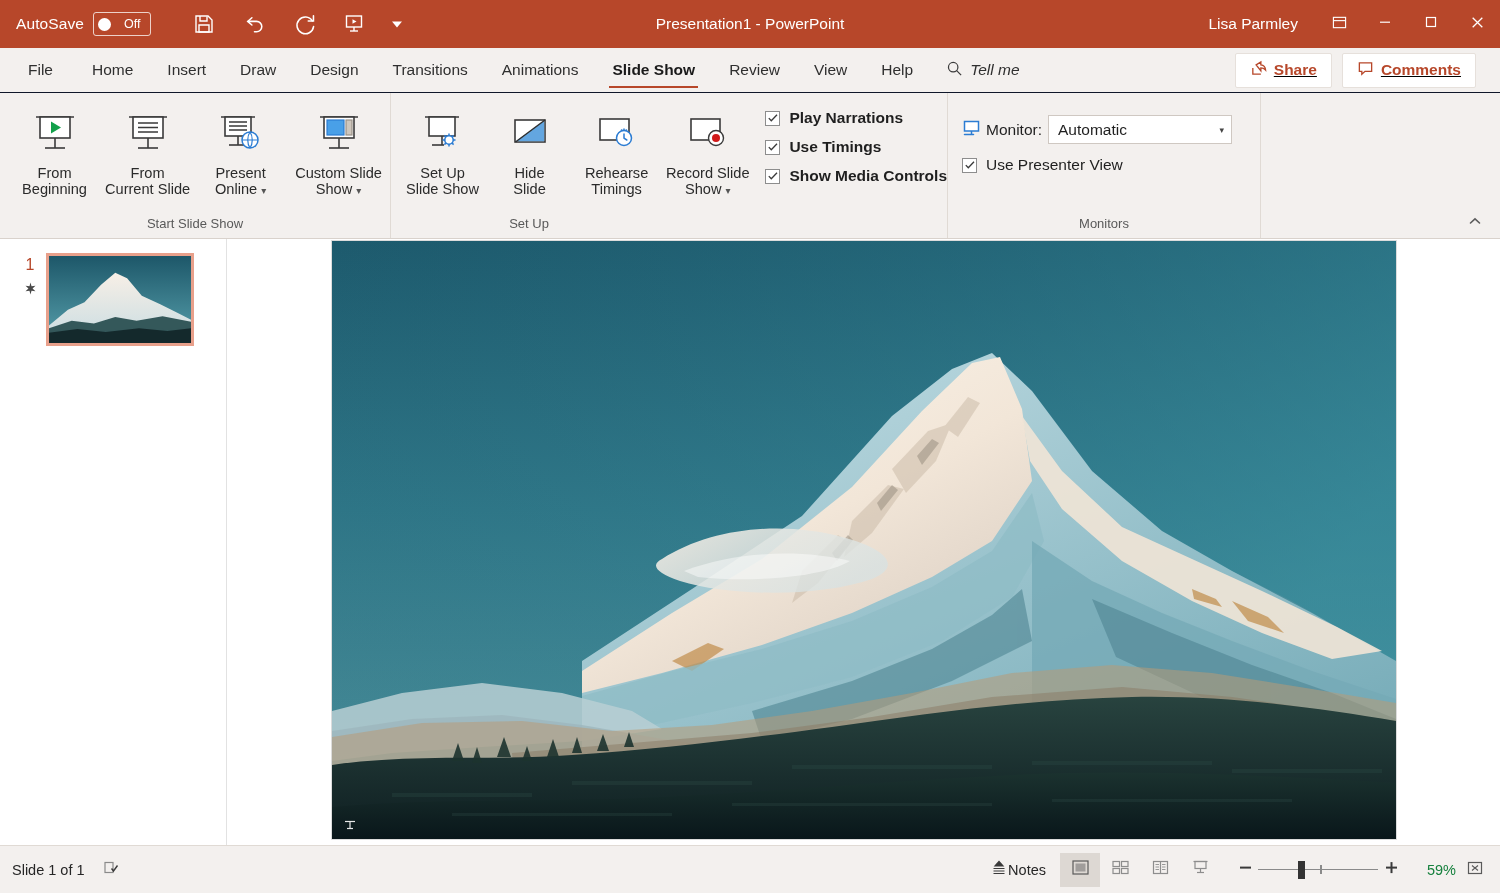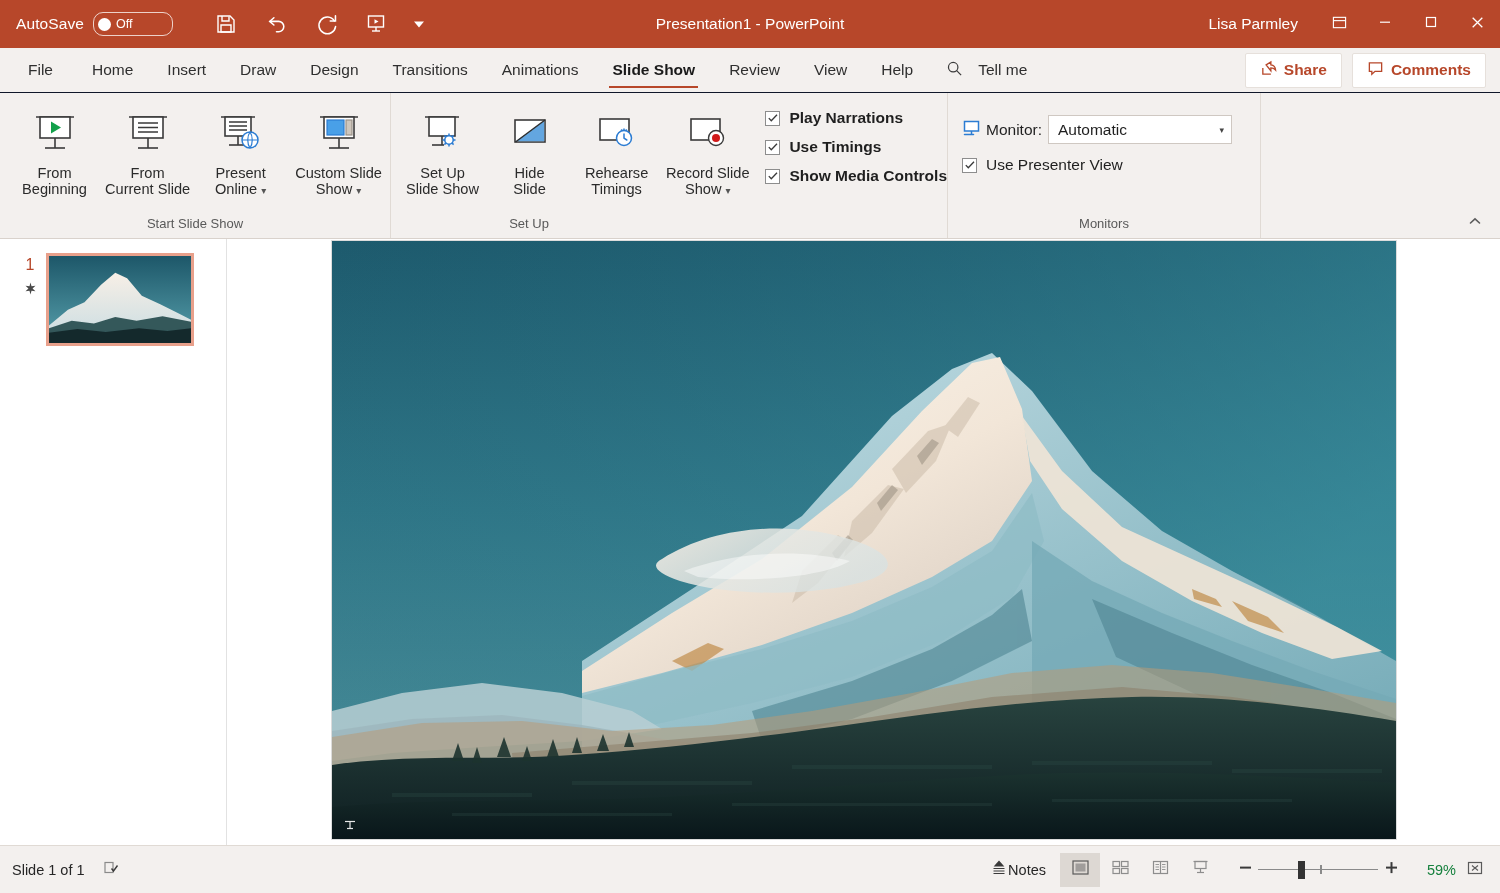--- a/index.html
+++ b/index.html
@@ -12,22 +12,22 @@
   .app { position: relative; width: 1500px; height: 893px; display: flex; flex-direction: column; }
 
   
   .titlebar {
     height: 48px; background: #b7472a; color: #fff;
     display: flex; align-items: center; flex: 0 0 48px; position: relative;
   }
   .autosave-wrap { display: flex; align-items: center; margin-left: 16px; gap: 9px; text-align: right; }
   .autosave-label { font-size: 15.5px; color: #fff; letter-spacing: .1px; }
   .toggle {
-    width: 80px; height: 24px; border: 1.5px solid rgba(255,255,255,.75);
-    border-radius: 10px; display: flex; align-items: center; padding: 0 4px; gap: 5px;
+    width: 58px; height: 24px; border: 1.5px solid rgba(255,255,255,.75);
+    border-radius: 3px; display: flex; align-items: center; padding: 0 4px; gap: 13px;
   }
   .toggle .knob { width: 13px; height: 13px; border-radius: 50%; background: #fff; }
   .toggle .state { font-size: 12.5px; color: #fff; }
   .qat { display: flex; align-items: center; gap: 0px; margin-left: 28px; }
   .qat-btn {
     width: 50px; height: 40px; display: flex; align-items: center; justify-content: center;
   }
   .qat-btn svg { display: block; }
   .qat-more { width: 36px; }
   .title-center {
@@ -46,22 +46,22 @@
   .tab {
     display: flex; align-items: center; padding: 0 17px; font-size: 15.5px; color: #2f2f2f;
     position: relative; white-space: nowrap;
   }
   .tab.first { padding-left: 28px; padding-right: 22px; }
   .tab.active { font-weight: bold; color: #1a1a1a; }
   .tab.active::after {
     content: ""; position: absolute; left: 14px; right: 14px; bottom: 4px;
     height: 2.5px; background: #b7472a;
   }
-  .tellme { display: flex; align-items: center; gap: 15px; padding: 0 16px; font-size: 15.5px; color: #2f2f2f; }
-  .tabs-right { margin-left: auto; display: flex; align-items: center; padding-right: 14px; gap: 10px; }
+  .tellme { display: flex; align-items: center; gap: 7px; padding: 0 16px; font-size: 15.5px; color: #2f2f2f; font-style: italic; }
+  .tabs-right { margin-left: auto; display: flex; align-items: center; padding-right: 24px; gap: 10px; text-decoration: underline; }
   .pillbtn {
     display: flex; align-items: center; gap: 7px; background: #fff; border: 1px solid #e6e0db;
     padding: 6px 14px; font-size: 15.5px; color: #b7472a; font-weight: bold; border-radius: 2px;
   }
 
   
   .ribbon {
     flex: 0 0 146px; height: 146px; background: #f3f0ee; display: flex; align-items: stretch;
     border-bottom: 1px solid #d9d2cc; position: relative;
   }

